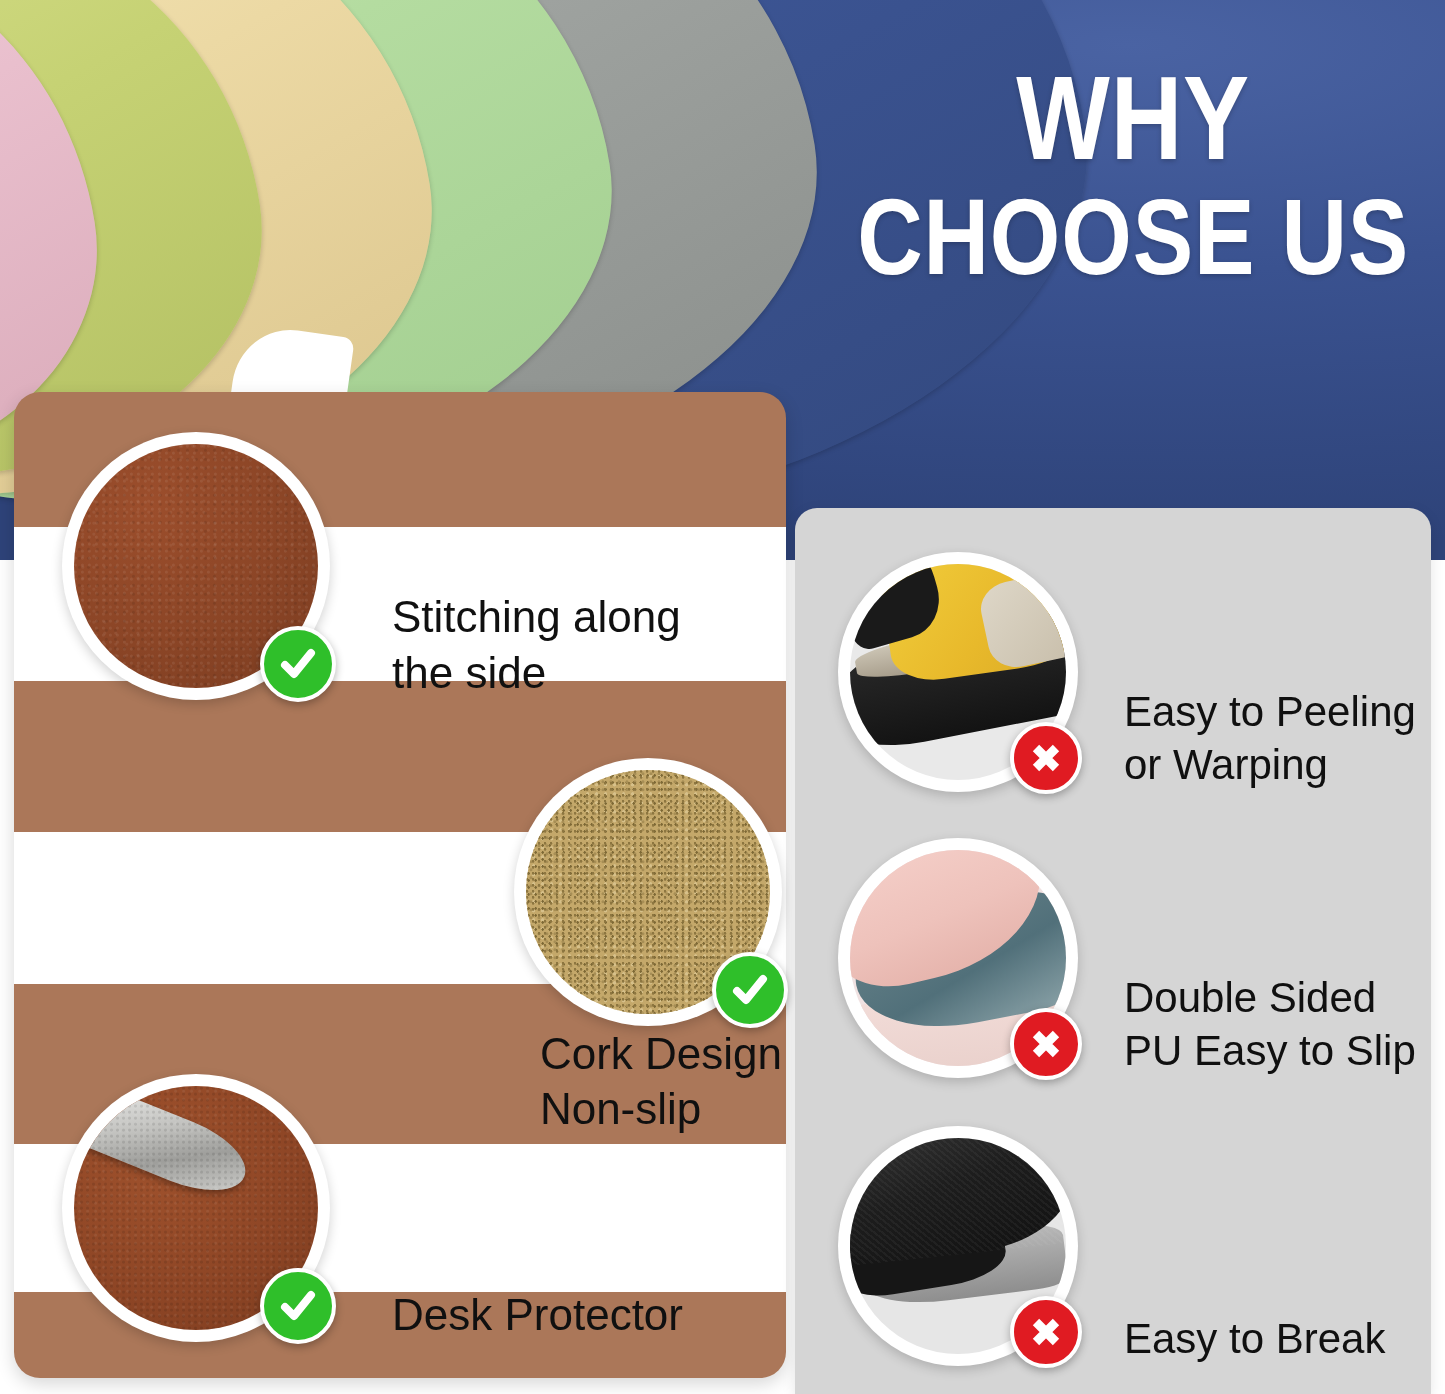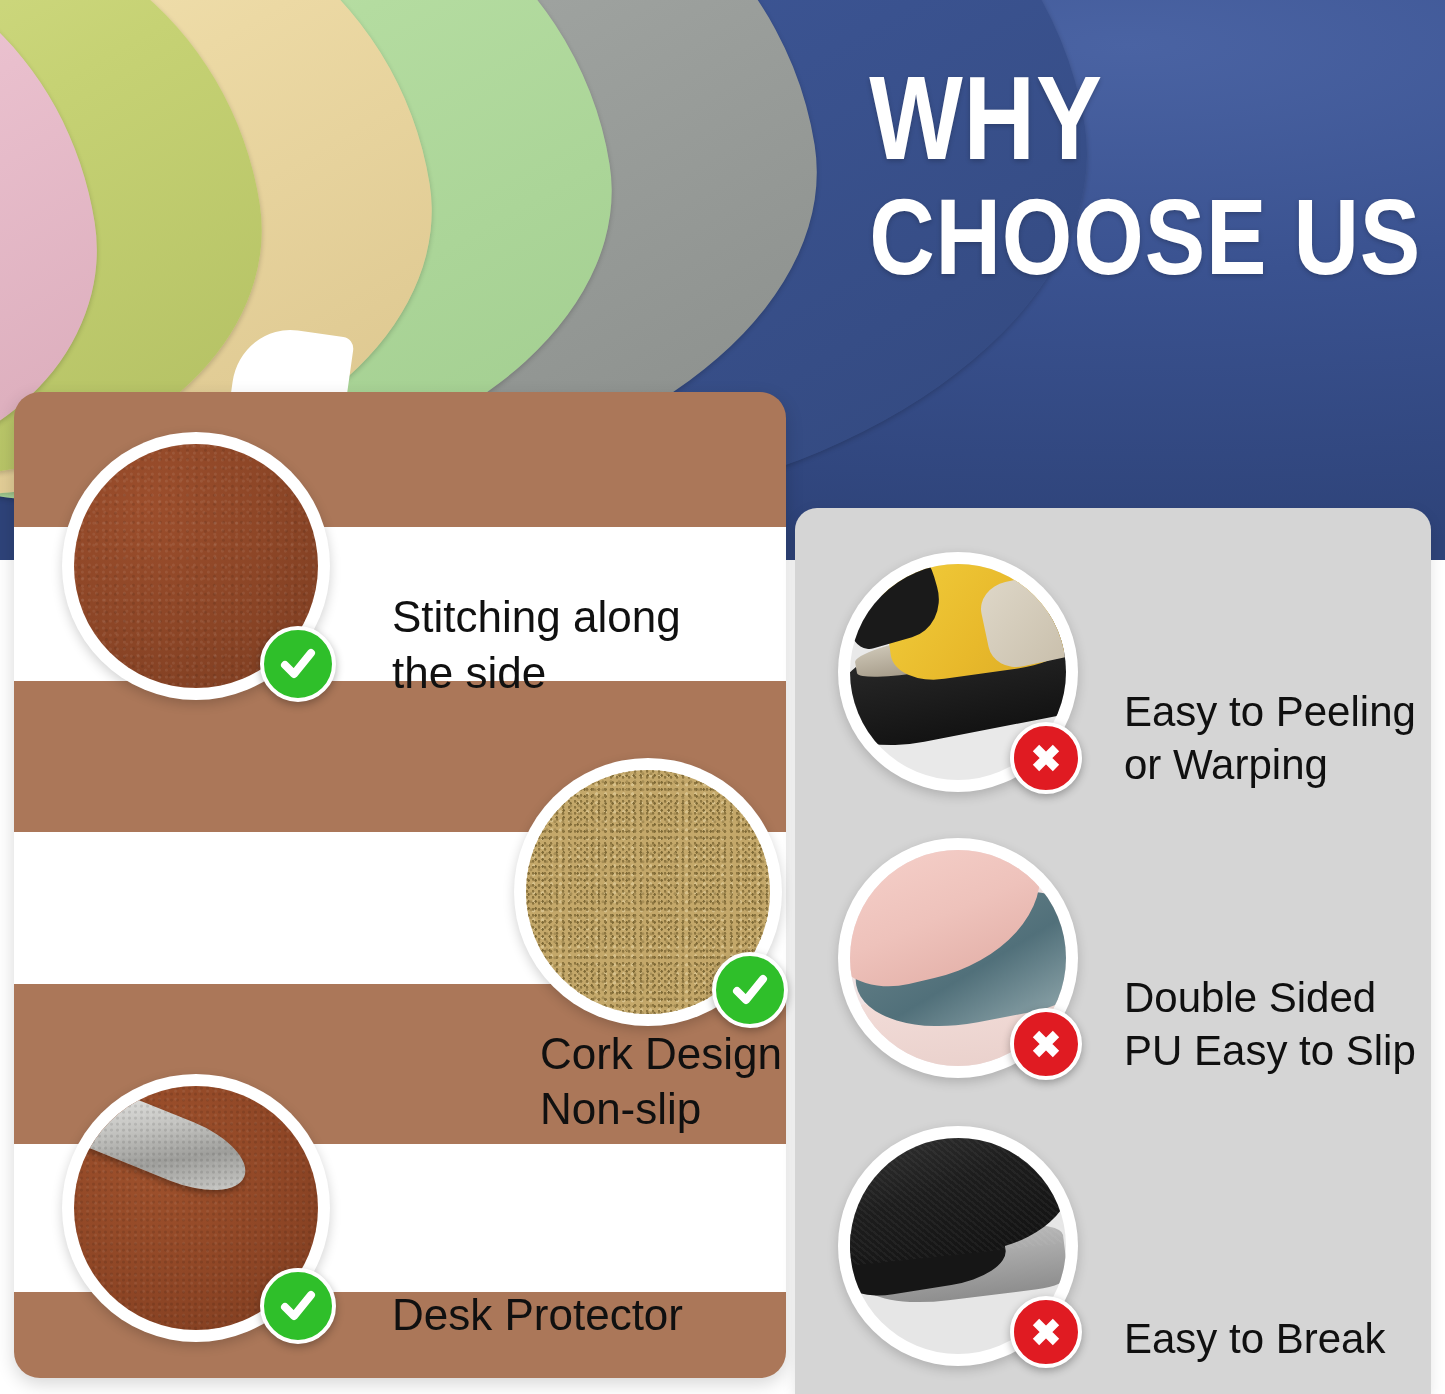--- a/index.html
+++ b/index.html
@@ -64,22 +64,22 @@
     background:linear-gradient(160deg,#f3d3dd 0%,#e9bfcd 45%,#dbacbb 100%);
     transform:rotate(-9deg);
   }
   .hero-white-gap{
     position:absolute;left:232px;top:330px;width:115px;height:120px;
     background:#ffffff;border-radius:50% 10% 40% 30%;transform:rotate(8deg);
   }
 
   
   .headline{
-    position:absolute;right:24px;top:64px;
-    text-align:left;
+    position:absolute;right:36px;top:64px;
+    text-align:center;
     color:#ffffff;
     font-weight:bold;
     letter-spacing:1px;
     line-height:.92;
     text-shadow:0 2px 6px rgba(0,0,0,.22);
   }
   .headline .l1{
     display:block;font-size:118px;
     transform:scaleX(.84);transform-origin:right center;
   }

